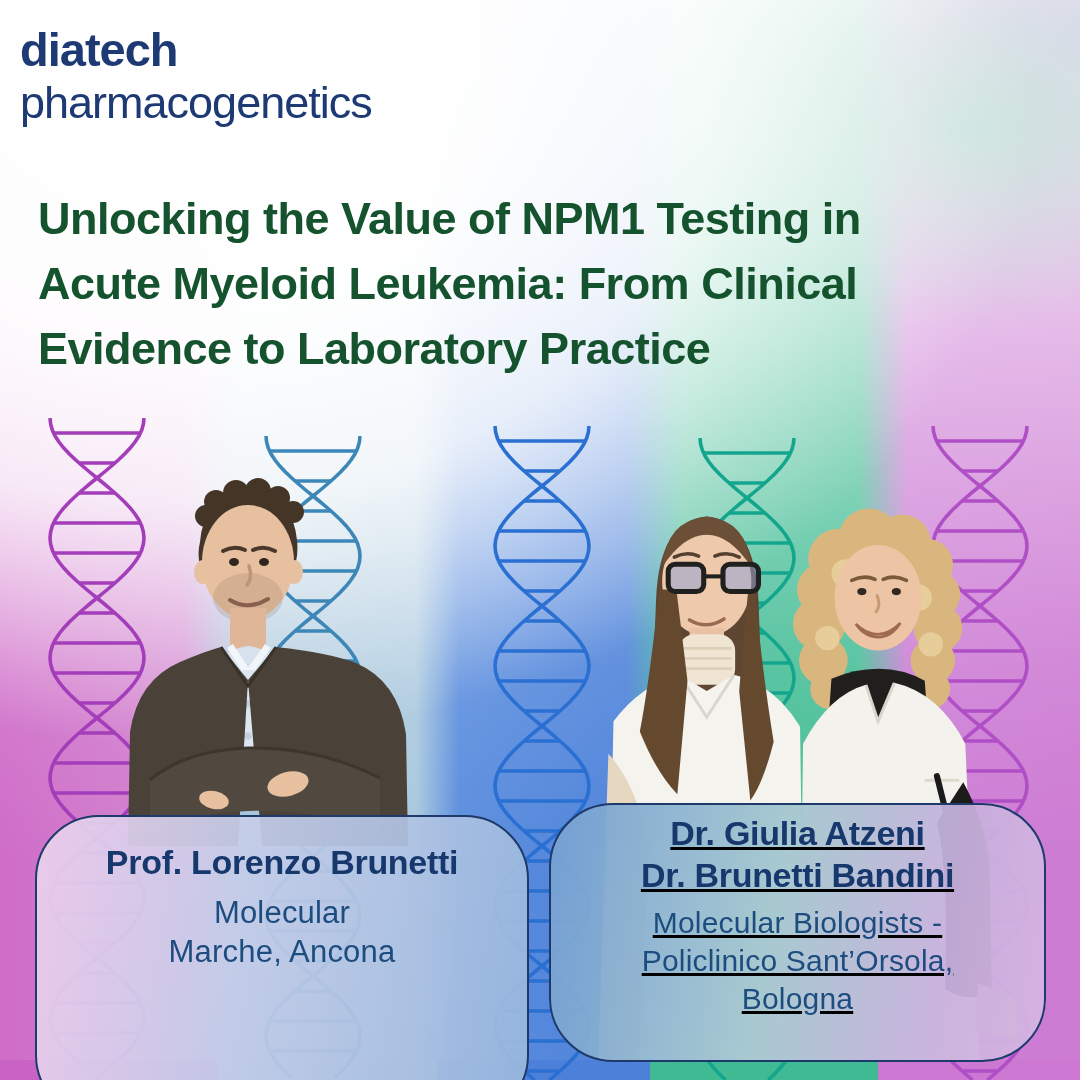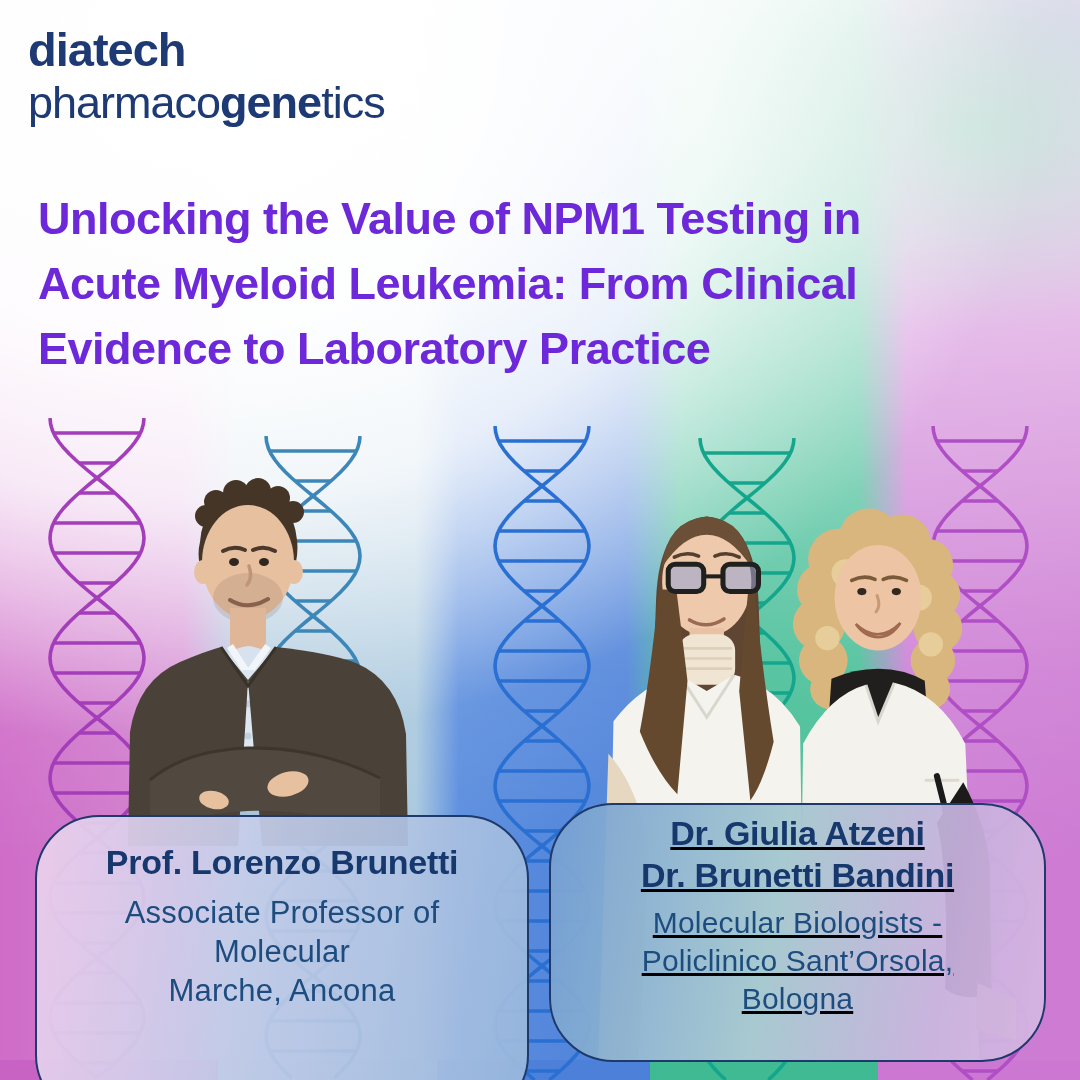--- a/index.html
+++ b/index.html
@@ -21,28 +21,28 @@
   
   .footer-bands{position:absolute;left:0;top:1060px;width:1080px;height:20px;z-index:1;display:flex;}
   .footer-bands>div{height:100%;}
   
   .helix-layer{position:absolute;inset:0;z-index:2;}
   .dna{position:absolute;width:110px;}
   .dna svg{display:block;}
   
   .photo{position:absolute;z-index:3;}
   
-  .logo{position:absolute;left:28px;top:24px;z-index:5;color:#1e3a75;letter-spacing:-1px;}
+  .logo{position:absolute;left:20px;top:24px;z-index:5;color:#1e3a75;letter-spacing:-1px;}
   .logo .w1{font-size:47px;font-weight:800;line-height:52px;}
   .logo .w2{font-size:45px;font-weight:400;line-height:50px;margin-top:2px;}
-  .logo .w2 b{font-weight:700;}
+  .logo .w2 b{font-weight:400;}
   
   .headline{
     position:absolute;left:38px;top:186px;width:1012px;z-index:5;
-    color:#6d28d9;font-size:45px;font-weight:700;line-height:65px;letter-spacing:-.5px;
+    color:#14532d;font-size:45px;font-weight:700;line-height:65px;letter-spacing:-.5px;
   }
   
   .card{
     position:absolute;z-index:4;border:2.5px solid #1d3a6b;border-radius:64px;
     display:flex;flex-direction:column;align-items:center;text-align:center;
     box-sizing:border-box;
   }
   .card-left{
     left:35px;top:815px;width:494px;height:304px;padding-top:24px;
     background:linear-gradient(100deg, rgba(236,206,236,.95) 0%, rgba(197,205,233,.93) 40%, rgba(153,184,221,.92) 100%);
@@ -330,21 +330,20 @@
 
 <div class="headline">
   <div>Unlocking the Value of NPM1 Testing in</div>
   <div>Acute Myeloid Leukemia: From Clinical</div>
   <div>Evidence to Laboratory Practice</div>
 </div>
 
 <div class="card card-left">
   <div class="name">Prof. Lorenzo Brunetti</div>
   <div class="role">
-    <div>Associate Professor of</div>
     <div>Molecular</div>
     <div>Marche, Ancona</div>
   </div>
 </div>
 
 <div class="card card-right">
   <div class="name">Dr. Giulia Atzeni</div>
   <div class="name">Dr. Brunetti Bandini</div>
   <div class="role">
     <div>Molecular Biologists -</div>

